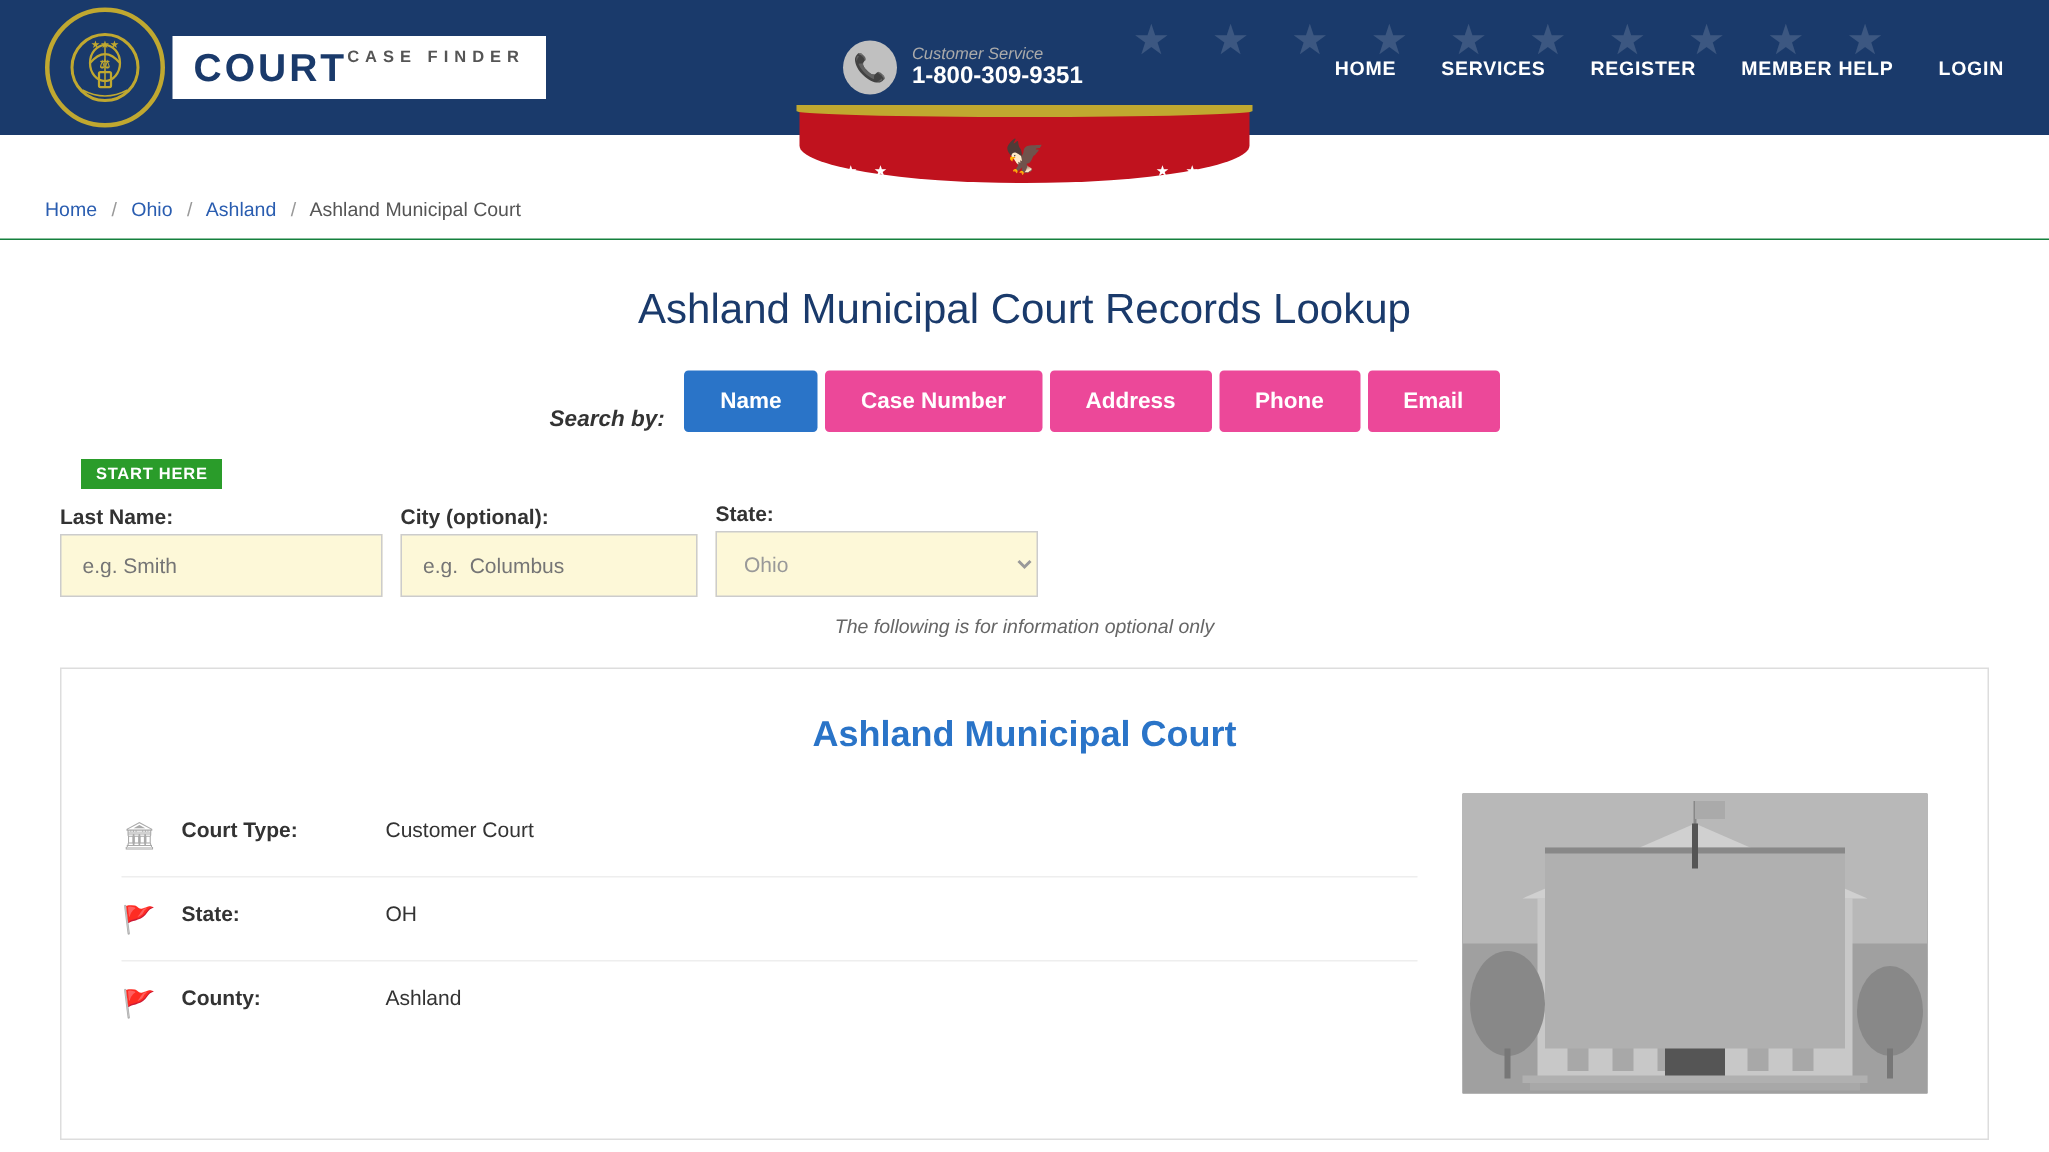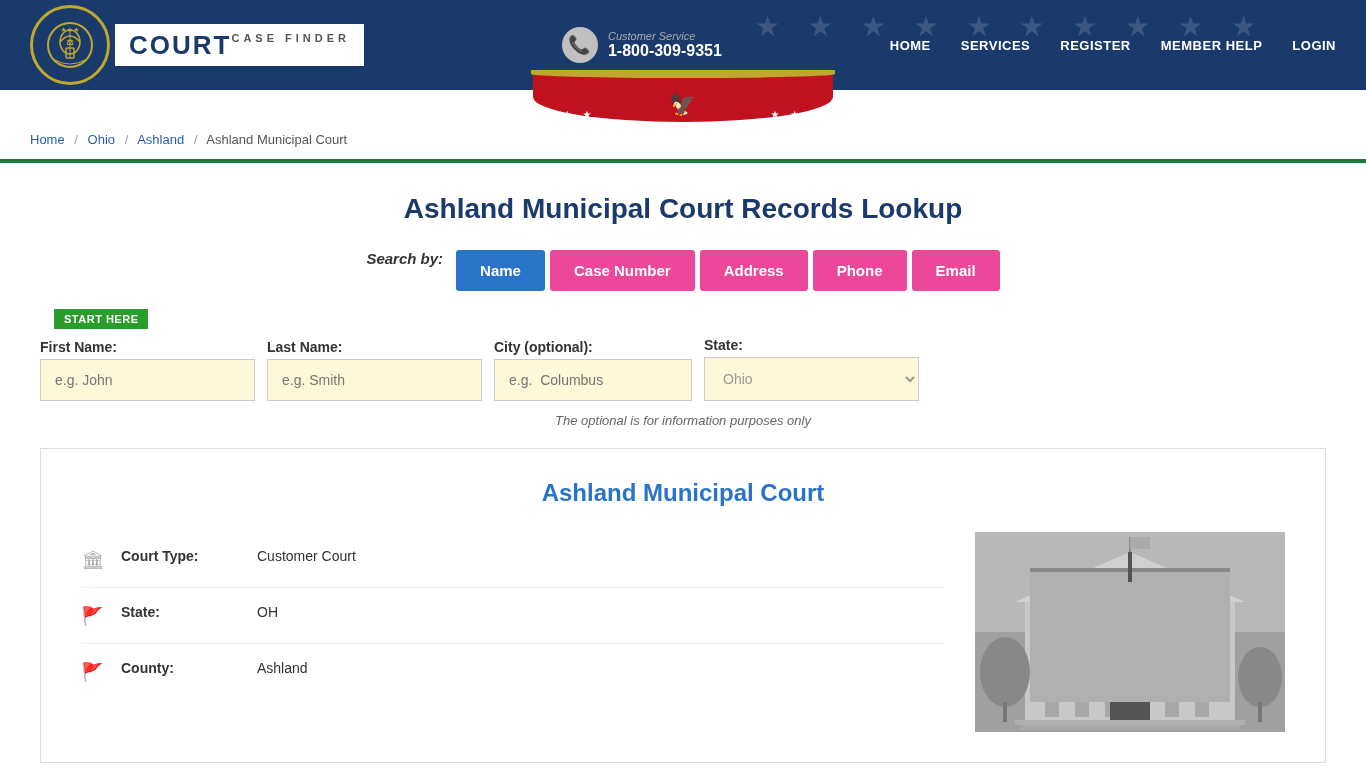--- a/index.html
+++ b/index.html
@@ -143,48 +143,48 @@
     }
     .ribbon-eagle {
       color: #1a3a6b;
       font-size: 22px;
     }
 
     
     .breadcrumb {
       padding: 12px 30px;
       background: #fff;
-      border-bottom: 4px solid #15803d;
+      border-bottom: 1px solid #15803d;
       font-size: 13px;
     }
     .breadcrumb a {
       color: #2a5db0;
       text-decoration: none;
     }
     .breadcrumb .sep { margin: 0 6px; color: #999; }
     .breadcrumb .current { color: #555; }
 
     
     .main-content {
       padding: 30px 40px;
       max-width: 1366px;
       margin: 0 auto;
     }
     .page-title {
       text-align: center;
       font-size: 28px;
-      font-weight: 700;
+      font-weight: 400;
       color: #1a3a6b;
       margin-bottom: 25px;
     }
 
     
     .search-by-row {
       display: flex;
-      align-items: flex-start;
+      align-items: flex-end;
       justify-content: center;
       gap: 5px;
       margin-bottom: 18px;
     }
     .search-by-label {
       font-weight: 700;
       font-style: italic;
       margin-right: 8px;
       font-size: 15px;
     }
@@ -425,24 +425,20 @@
     <button class="tab-btn active">Name</button>
     <button class="tab-btn inactive">Case Number</button>
     <button class="tab-btn inactive">Address</button>
     <button class="tab-btn inactive">Phone</button>
     <button class="tab-btn inactive">Email</button>
   </div>
 
   <div>
     <span class="start-here-badge">START HERE</span>
     <div class="search-form-row">
-      <div class="form-group">
-        <label>First Name:</label>
-        <input type="text" placeholder="e.g. John" style="">
-      </div>
       <div class="form-group">
         <label>Last Name:</label>
         <input type="text" placeholder="e.g. Smith" style="">
       </div>
       <div class="form-group city">
         <label>City (optional):</label>
         <input type="text" placeholder="e.g.  Columbus" style="">
       </div>
       <div class="form-group state">
         <label>State:</label>
@@ -459,21 +455,21 @@
           <option>Indiana</option>
           <option>Michigan</option>
           <option>New York</option>
           <option>Pennsylvania</option>
           <option>Texas</option>
         </select>
       </div>
     </div>
   </div>
 
-  <p class="info-note">The optional is for information purposes only</p>
+  <p class="info-note">The following is for information optional only</p>
 
   <div class="court-card">
     <h2 class="court-card-title">Ashland Municipal Court</h2>
 
     <div class="court-info-layout">
       <div class="court-info-details">
 
         <div class="court-info-row">
           <span class="info-icon">🏛</span>
           <span class="info-key">Court Type:</span>

